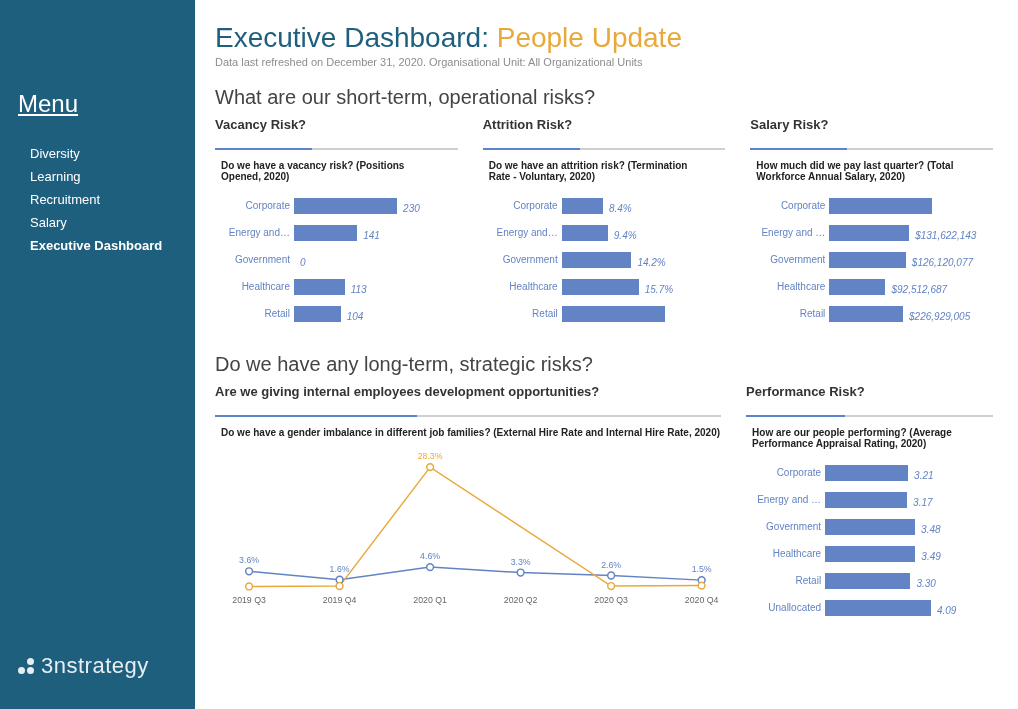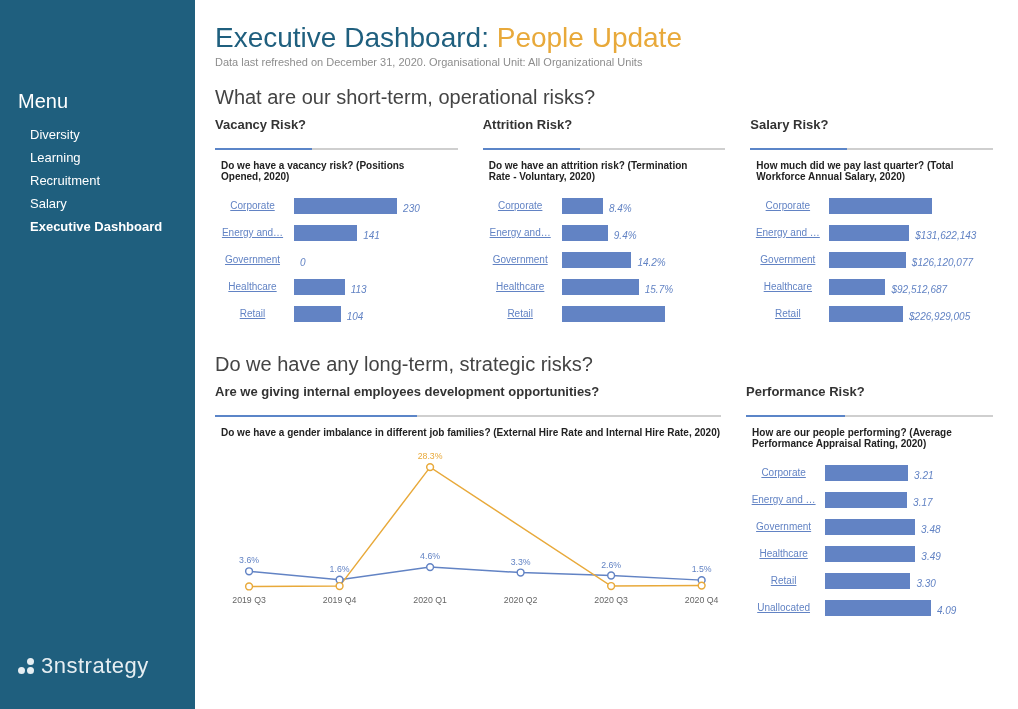--- a/index.html
+++ b/index.html
@@ -15,22 +15,23 @@
     width: 195px;
     background: #1f5f7e;
     color: #fff;
     padding: 20px 18px;
     display: flex;
     flex-direction: column;
     position: relative;
   }
   .sidebar-space { height: 70px; }
   .menu-title {
-    font-size: 20px;
-    margin-bottom: 10px;
+    font-size: 24px;
+    text-decoration: underline;
+    margin-bottom: 24px;
     font-weight: normal;
   }
   .menu-item {
     font-size: 13px;
     padding: 4px 0 4px 12px;
     cursor: pointer;
   }
   .menu-item.active { font-weight: bold; }
   .logo {
     position: absolute;
@@ -104,27 +105,26 @@
   .hbar-chart { font-size: 10px; }
   .hbar-row {
     display: flex;
     align-items: center;
     height: 23px;
     gap: 4px;
     margin-bottom: 4px;
   }
   .hbar-cat {
     width: 75px;
-    text-align: center;
+    text-align: right;
     color: #6283c4;
     font-size: 10px;
     white-space: nowrap;
     overflow: hidden;
     text-overflow: ellipsis;
-    text-decoration: underline;
   }
   .hbar-track { flex: 1; display: flex; align-items: flex-end; font-style: italic; }
   .hbar-bar {
     height: 16px;
     background: #6283c4;
   }
   .hbar-val {
     color: #6283c4;
     font-size: 10px;
     margin-left: 6px;

